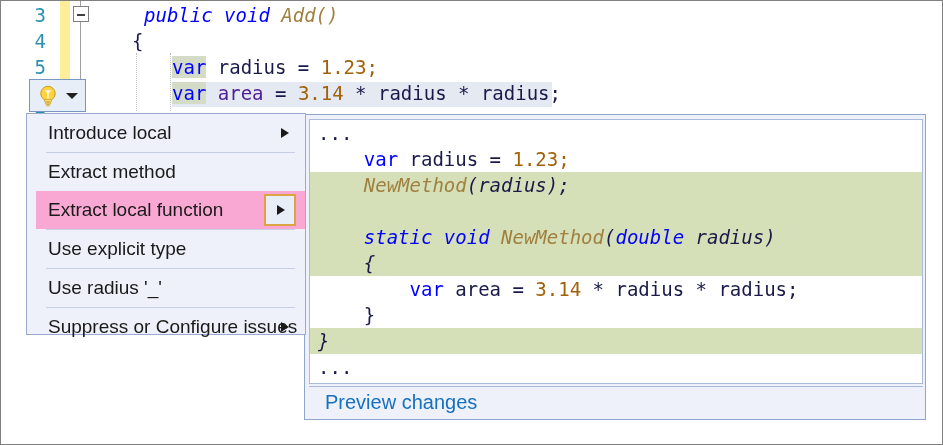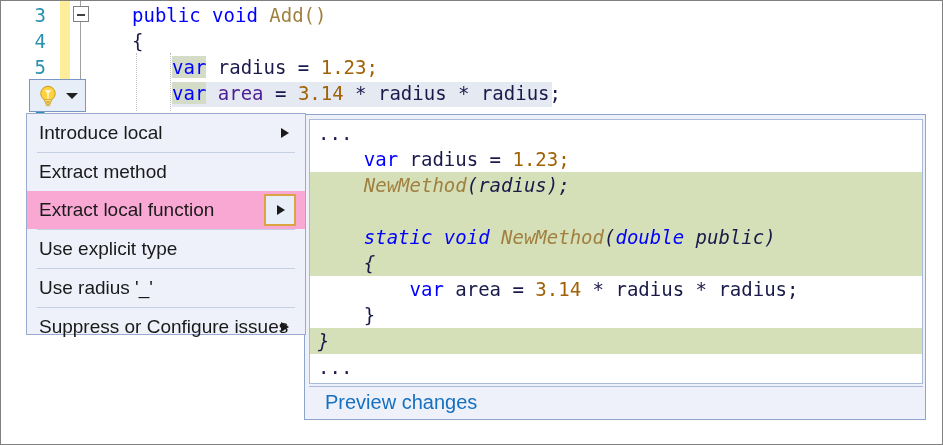--- a/index.html
+++ b/index.html
@@ -88,20 +88,21 @@
     border-top:6px solid #1f1f1f;
   }
 
   
   #ctx-menu{
     position:absolute;left:25px;top:112px;width:280px;height:222px;
     box-sizing:border-box;
     background:#eef1fa;
     border:1px solid #9aabd0;
     z-index:20;
+    padding-left:9px;
   }
   .mi{
     position:relative;
     height:38px;
     display:flex;align-items:center;
     padding-left:12px;
     box-sizing:border-box;
     font-size:19px;
     color:#1a1a1a;
     cursor:pointer;
@@ -187,21 +188,21 @@
     <div class="gutter-num" style="top:53px;left:10px;">5</div>
     <div class="gutter-num" style="top:79px;left:10px;">6</div>
     <div class="gutter-num" style="top:105px;left:10px;z-index:1;">7</div>
     <div class="gutter-num" style="top:131px;left:10px;z-index:1;">8</div>
 
     <div class="indent-guide" style="left:134px;top:52px;height:58px;"></div>
     <div class="indent-guide" style="left:168px;top:52px;height:58px;"></div>
 
     <div id="sel-line6"></div>
 
-    <div class="code-line" style="left:130px;top:1px;"><span class="kw">public </span><span class="kw">void </span><span class="type">Add()</span></div>
+    <div class="code-line" style="left:142px;top:1px;font-style:italic;"><span class="kw">public </span><span class="kw">void </span><span class="type">Add()</span></div>
     <div class="code-line" style="left:130px;top:27px;"><span class="plain">{</span></div>
     <div class="code-line" style="left:170px;top:53px;"><span class="kw-sel">var</span><span class="plain"> radius = </span><span class="num">1.23;</span></div>
     <div class="code-line" style="left:170px;top:79px;"><span class="kw-sel">var</span><span class="plain"> </span><span class="gray">area</span><span class="plain"> = </span><span class="num">3.14</span><span class="plain"> * radius * radius;</span></div>
   </div>
 
   <div id="bulb-btn">
     <svg id="bulb-icon" viewBox="0 0 24 24">
       <ellipse cx="12" cy="9.5" rx="7.2" ry="7.2" fill="#ffd23f" stroke="#c79a18" stroke-width="1"></ellipse>
       <rect x="8.4" y="15.6" width="7.2" height="2.1" rx="0.6" fill="#ffe489" stroke="#c79a18" stroke-width="0.7"></rect>
       <rect x="9.3" y="18.3" width="5.4" height="1.6" rx="0.5" fill="#ffe489" stroke="#c79a18" stroke-width="0.7"></rect>
@@ -254,21 +255,21 @@
         <div class="pv-row" style="top: 26px;">
           <div class="pv-text"><span class="plain">    </span><span class="kw">var</span><span class="plain"> radius = </span><span class="num">1.23;</span></div>
         </div>
         <div class="pv-row added" style="top: 52px;">
           <div class="pv-text"><span class="plain">    </span><span class="type">NewMethod</span><span class="plain">(radius);</span></div>
         </div>
         <div class="pv-row added" style="top: 78px;">
           <div class="pv-text"><span class="plain"></span></div>
         </div>
         <div class="pv-row added" style="top: 104px;">
-          <div class="pv-text"><span class="plain">    </span><span class="kw">static </span><span class="kw">void </span><span class="type">NewMethod</span><span class="plain">(</span><span class="kw">double</span><span class="plain"> public)</span></div>
+          <div class="pv-text"><span class="plain">    </span><span class="kw">static </span><span class="kw">void </span><span class="type">NewMethod</span><span class="plain">(</span><span class="kw">double</span><span class="plain"> radius)</span></div>
         </div>
         <div class="pv-row added" style="top: 130px;">
           <div class="pv-text"><span class="plain">    {</span></div>
         </div>
         <div class="pv-row" style="top: 156px;">
           <div class="pv-text"><span class="plain">        </span><span class="kw">var</span><span class="plain"> area = </span><span class="num">3.14</span><span class="plain"> * radius * radius;</span></div>
         </div>
         <div class="pv-row" style="top: 182px;">
           <div class="pv-text"><span class="plain">    }</span></div>
         </div>

